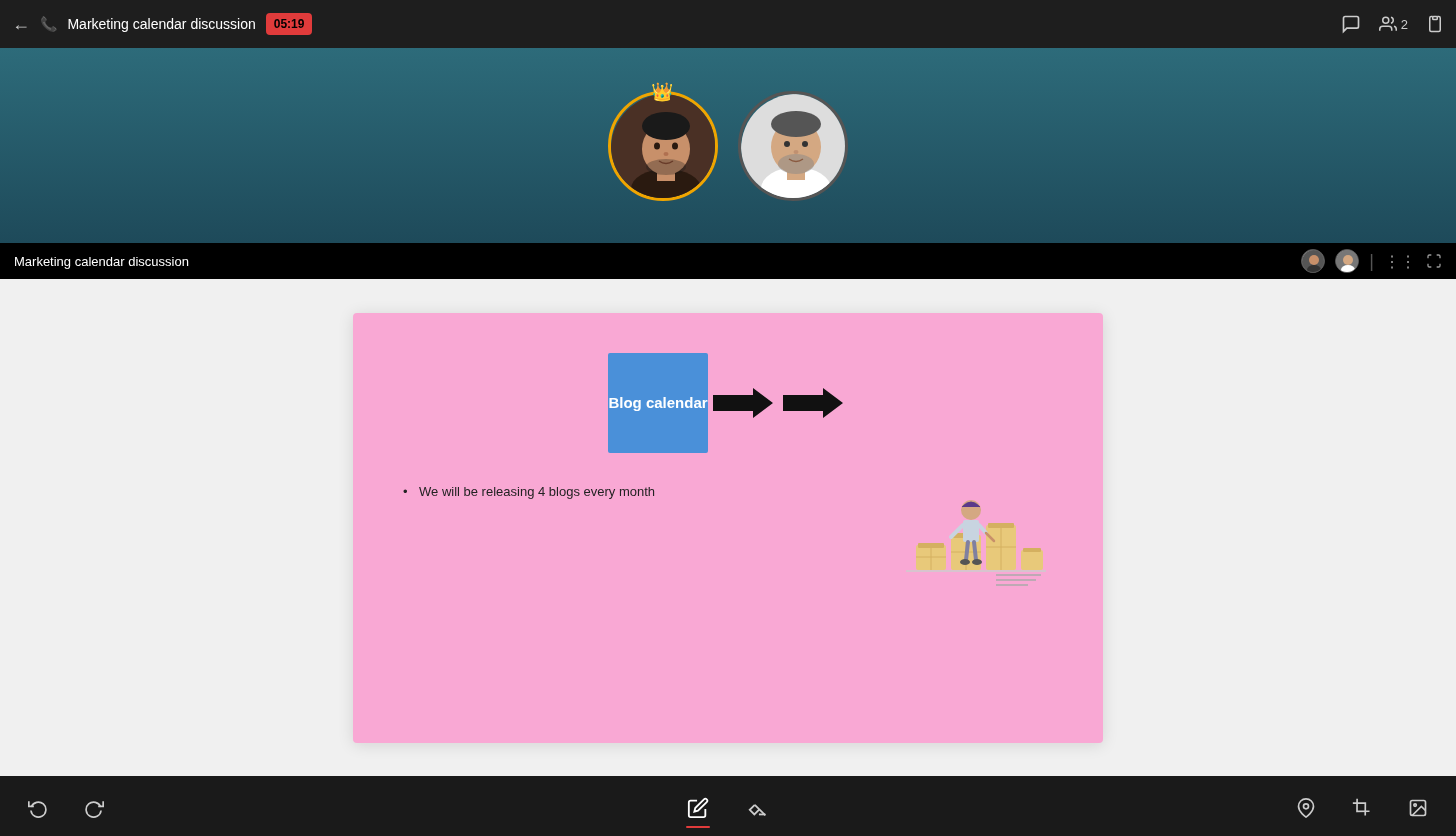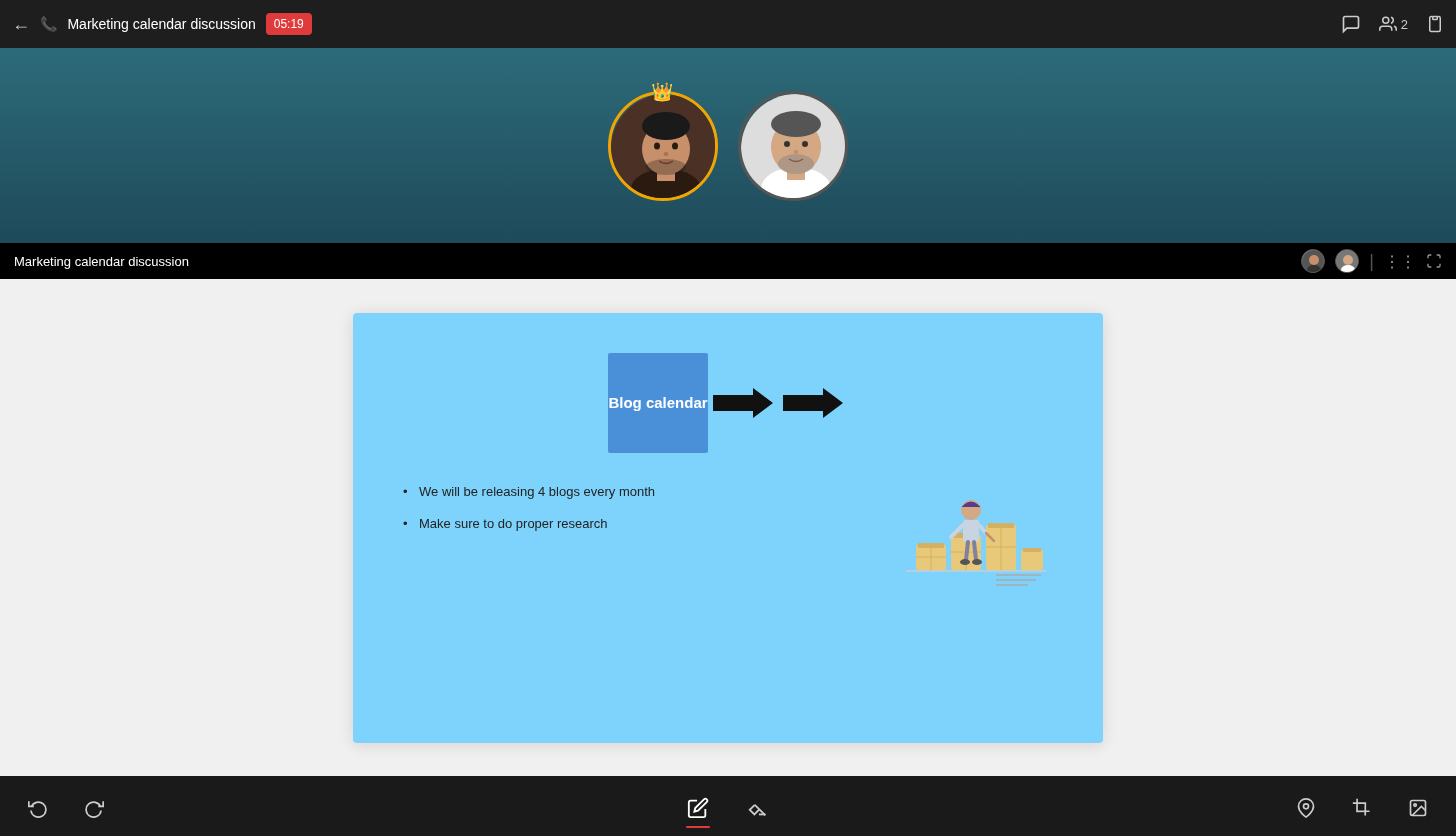--- a/index.html
+++ b/index.html
@@ -11,23 +11,23 @@
       background: #1e1e1e;
       display: flex;
       align-items: center;
       padding: 0 12px;
       gap: 10px;
       color: #fff;
     }
     .top-bar-title { font-size: 14px; font-weight: 500; }
     .timer-badge {
       background: #e03b3b;
-      color: #ffffff;
+      color: #000000;
       font-size: 12px;
-      font-weight: 400;
+      font-weight: 700;
       padding: 4px 8px;
       border-radius: 4px;
     }
     .top-bar-right {
       margin-left: auto;
       display: flex;
       align-items: center;
       gap: 18px;
     }
     .icon-btn {
@@ -95,21 +95,21 @@
     .slide-area {
       height: 497px;
       background: #f0f0f0;
       display: flex;
       align-items: center;
       justify-content: center;
     }
     .slide-card {
       width: 750px;
       height: 430px;
-      background: #7dd3fc;
+      background: #f9a8d4;
       border-radius: 4px;
       box-shadow: 0 2px 16px rgba(0,0,0,0.12);
       padding: 40px 50px;
       display: flex;
       flex-direction: column;
       gap: 30px;
     }
 
     
     .flow-diagram {
@@ -354,21 +354,20 @@
       <div class="flow-arrow">
         <svg width="60" height="36" viewBox="0 0 60 36">
           <polygon points="0,10 40,10 40,3 60,18 40,33 40,26 0,26" fill="#111"></polygon>
         </svg>
       </div>
     </div>
 
     <div class="slide-bottom">
       <ul class="bullet-list">
         <li>We will be releasing 4 blogs every month</li>
-        <li>Make sure to do proper research</li>
       </ul>
 
       <div class="illustration">
         <svg width="155" height="115" viewBox="0 0 155 115">
 
           <rect x="20" y="60" width="30" height="25" fill="#e8c97a" rx="2"></rect>
           <rect x="22" y="58" width="26" height="5" fill="#d4b060" rx="1"></rect>
           <line x1="35" y1="58" x2="35" y2="85" stroke="#d4b060" stroke-width="1"></line>
           <line x1="20" y1="72" x2="50" y2="72" stroke="#d4b060" stroke-width="1"></line>
 

